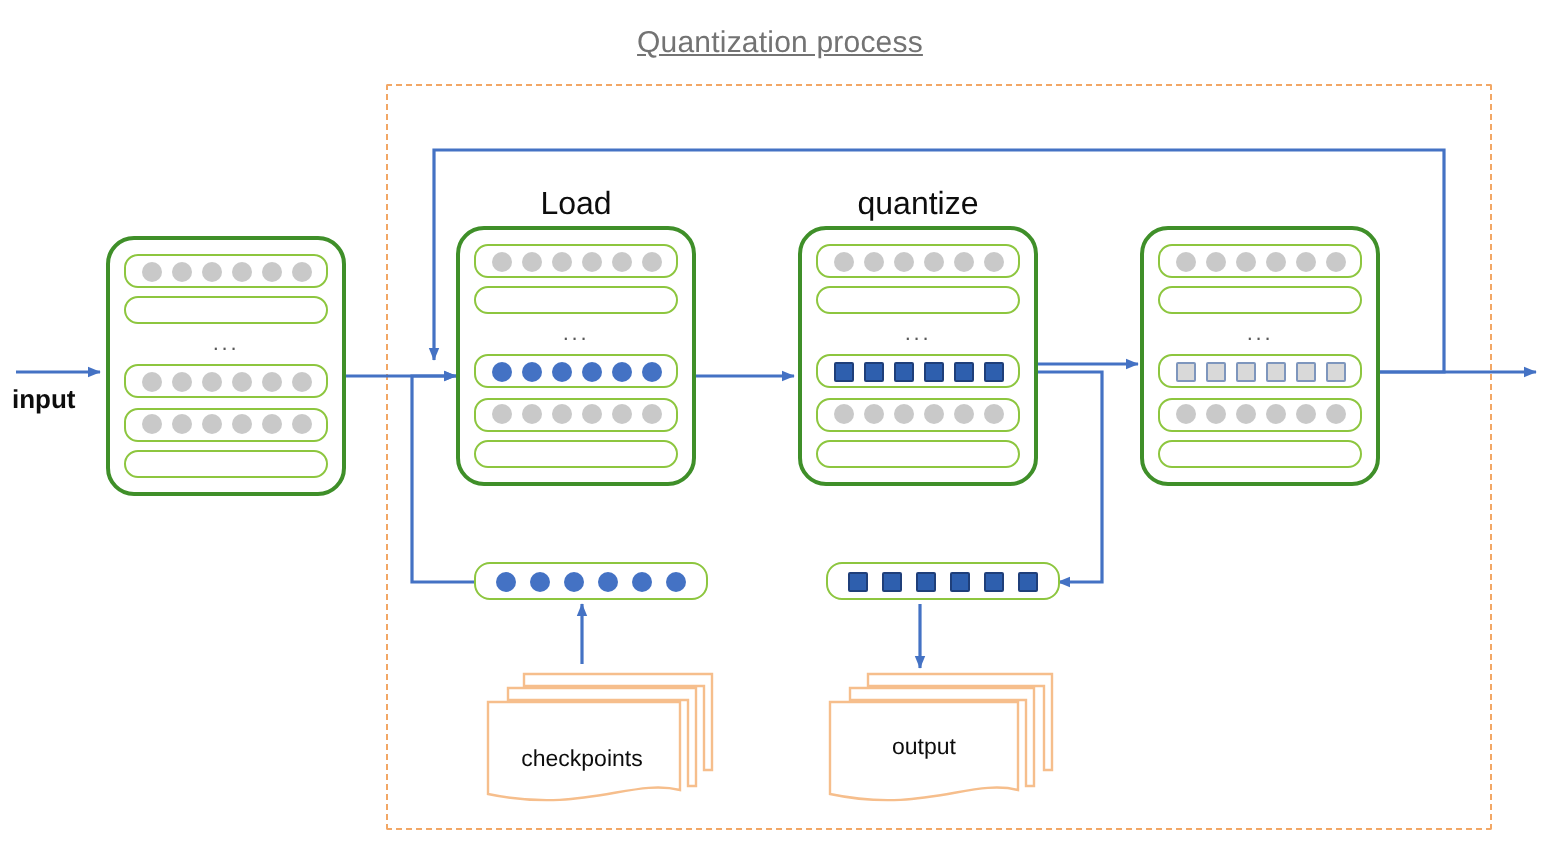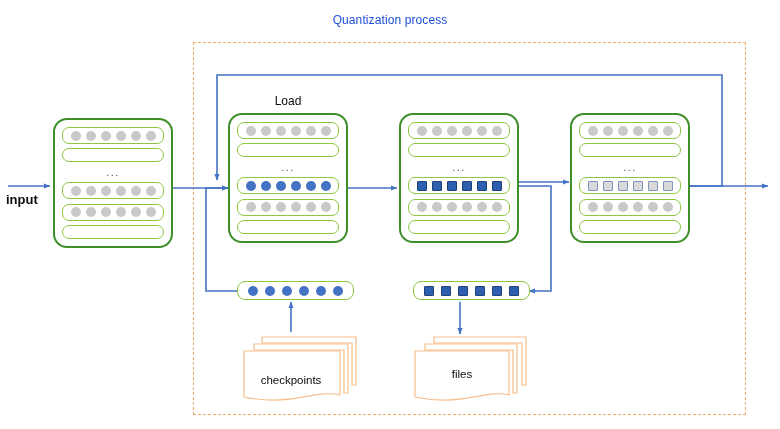--- a/index.html
+++ b/index.html
@@ -2,30 +2,30 @@
 <html><head>
 <meta charset="utf-8">
 <style>
   html,body{margin:0;padding:0;background:#ffffff;}
   body{width:780px;height:429px;position:relative;overflow:hidden;
        font-family:"Liberation Sans","DejaVu Sans",sans-serif;color:#1a1a1a;}
   #stage{position:absolute;left:0;top:0;width:780px;height:429px;}
   .svg-layer{position:absolute;left:0;top:0;width:780px;height:429px;pointer-events:none;}
 
   .title{position:absolute;left:0;top:13px;width:780px;text-align:center;
-         font-size:12px;letter-spacing:.1px;color:#1d4ed8;}
+         font-size:15px;letter-spacing:.1px;color:#737373;text-decoration:underline;}
 
   .proc-box{position:absolute;left:193px;top:42px;width:553px;height:373px;
             border:1.4px dashed #F2A765;border-radius:1px;box-sizing:border-box;}
 
   .model{position:absolute;width:120px;height:130px;border:2.6px solid #3f8f29;
          border-radius:14px;box-sizing:border-box;background:#fff;
          display:flex;flex-direction:column;justify-content:space-between;
          padding:7px 7px;}
-  .model-label{position:absolute;width:160px;text-align:center;font-size:12px;color:#0d0d0d;}
+  .model-label{position:absolute;width:160px;text-align:center;font-size:16px;color:#0d0d0d;}
 
   .strip{height:17px;border:1.2px solid #8DC63F;border-radius:7px;box-sizing:border-box;
          display:flex;align-items:center;justify-content:space-around;padding:0 5px;background:#fff;}
   .strip.empty{height:14px;}
   .dots-row{height:11px;display:flex;align-items:center;justify-content:center;
             font-size:11px;color:#595959;letter-spacing:1.4px;line-height:6px;}
 
   .cell{width:10px;height:10px;flex:0 0 auto;}
   .c-gray{border-radius:50%;background:#C9C9C9;}
   .c-blue{border-radius:50%;background:#4472C4;}
@@ -134,20 +134,21 @@
       <span class="cell c-gray"></span>
       <span class="cell c-gray"></span>
       <span class="cell c-gray"></span>
       <span class="cell c-gray"></span>
       <span class="cell c-gray"></span>
       <span class="cell c-gray"></span>
     </div>
     <div class="strip empty"></div>
   </div>
 
+  <div class="model-label" style="left:379px;top:94px;">quantize</div>
   <div class="model" style="left:399px;top:113px;">
     <div class="strip">
       <span class="cell c-gray"></span>
       <span class="cell c-gray"></span>
       <span class="cell c-gray"></span>
       <span class="cell c-gray"></span>
       <span class="cell c-gray"></span>
       <span class="cell c-gray"></span>
     </div>
     <div class="strip empty"></div>
@@ -227,18 +228,18 @@
     </svg>
     <div class="doc-label" style="left:-9px;top:40px;">checkpoints</div>
   </div>
 
   <div class="docstack" style="left:412px;top:335px;width:120px;height:72px;">
     <svg width="120" height="72" viewBox="0 0 120 72">
       <path d="M22,2 L114,2 L114,50 L110,50 L110,8 L22,8 z" fill="#fff" stroke="#F6BE8C" stroke-width="1.2"></path>
       <path d="M13,9 L105,9 L105,58 L101,58 L101,15 L13,15 z" fill="#fff" stroke="#F6BE8C" stroke-width="1.2"></path>
       <path d="M3,16 L97,16 L97,60 C74,54 50,72 3,62 z" fill="#fff" stroke="#F6BE8C" stroke-width="1.2"></path>
     </svg>
-    <div class="doc-label" style="left:-10px;top:32px;">files</div>
+    <div class="doc-label" style="left:-10px;top:32px;">output</div>
   </div>
 
   <div class="input-label">input</div>
 
 </div>
 
 </body></html>

